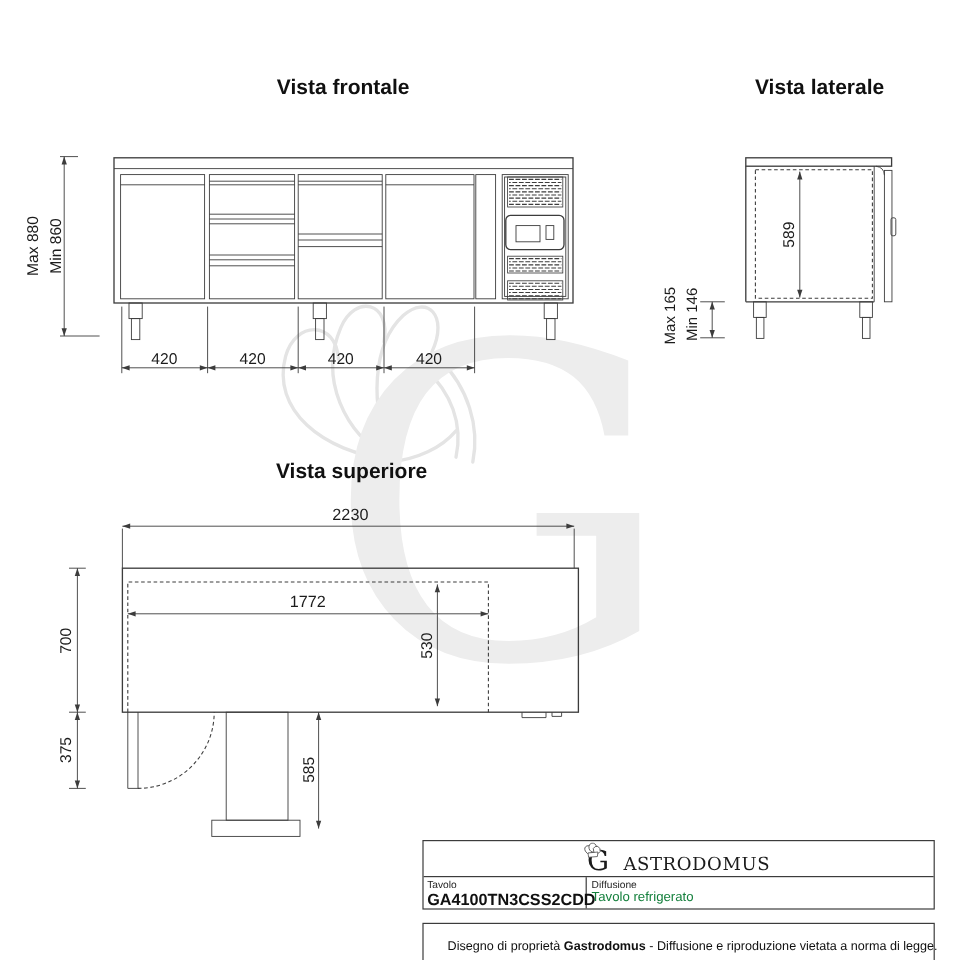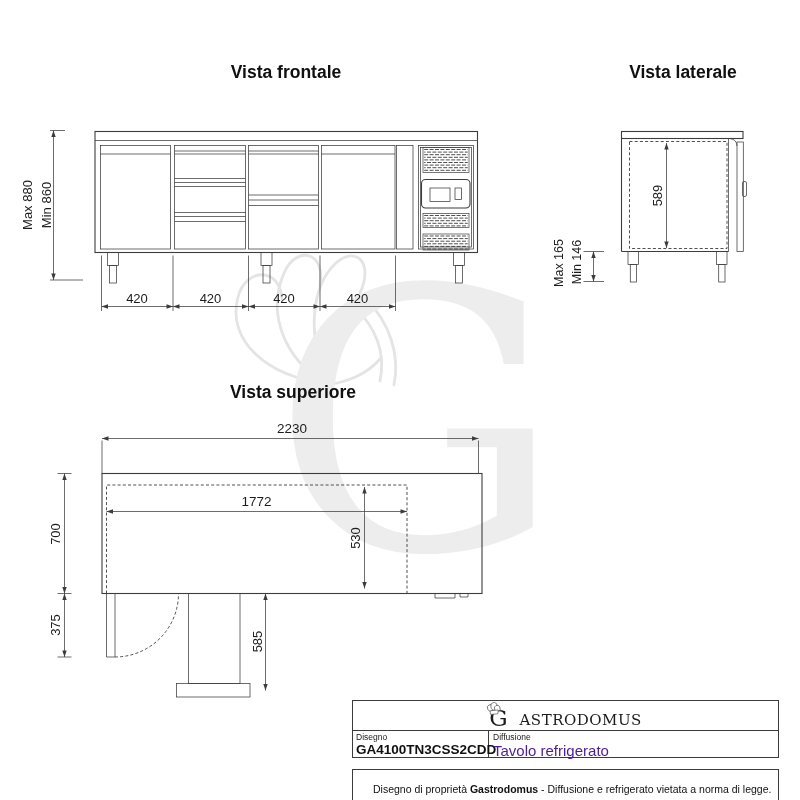--- a/index.html
+++ b/index.html
@@ -24,21 +24,21 @@
   .tb-logo-row{height:30px;border-bottom:1.2px solid #3c3c3c;display:flex;
                align-items:flex-end;justify-content:center;padding-bottom:2px;box-sizing:border-box;position:relative;}
   .logo-g{font-family:"DejaVu Serif",serif;font-size:23px;line-height:0.82;color:#1b1b1b;}
   .logo-rest{font-family:"DejaVu Serif",serif;font-size:15px;line-height:1;letter-spacing:0.5px;color:#1b1b1b;margin-left:12px;}
   .hat-ico{position:absolute;left:133px;top:1px;}
   .tb-fields{display:flex;height:26px;}
   .tb-code{width:136px;border-right:1.2px solid #3c3c3c;padding:1px 0 0 3px;box-sizing:border-box;}
   .tb-desc{flex:1;padding:1px 0 0 4px;}
   .tb-label{font-size:8.5px;color:#222;}
   .tb-code-value{font-size:13.5px;font-weight:bold;color:#101010;white-space:nowrap;}
-  .tb-desc-value{font-size:15px;color:#4c1d95;}
+  .tb-desc-value{font-size:11px;color:#15803d;}
   .tb-strip{position:absolute;left:352px;top:769px;width:427px;height:40px;
             border:1.2px solid #3c3c3c;background:#fff;box-sizing:border-box;
             font-size:10.5px;color:#101010;display:flex;align-items:center;padding-left:20px;white-space:pre;}
   .tb-strip b{font-weight:bold;text-align:right;}
 </style>
 </head>
 <body>
 
 <svg class="wm-hat" width="200" height="180" viewBox="0 0 200 180">
   <g stroke="#e4e4e4" stroke-width="2.8" fill="none" stroke-linecap="round">
@@ -248,22 +248,22 @@
         <ellipse cx="8" cy="4.3" rx="3.2" ry="3.8" transform="rotate(-12 8 4.3)"></ellipse>
         <ellipse cx="11.3" cy="6.3" rx="2.8" ry="3.1" transform="rotate(-25 11.3 6.3)"></ellipse>
         <path d="M4,8.8 L12.3,8 L11.8,11.8 L4.5,12.4 Z"></path>
       </g>
     </svg>
     <span class="logo-g">G</span>
       <span class="logo-rest">ASTRODOMUS</span>
   </div>
   <div class="tb-fields">
     <div class="tb-code">
-      <div class="tb-label">Disegno</div>
+      <div class="tb-label">Tavolo</div>
       <div class="tb-code-value">GA4100TN3CSS2CDD</div>
     </div>
     <div class="tb-desc">
       <div class="tb-label">Diffusione</div>
       <div class="tb-desc-value">Tavolo refrigerato</div>
     </div>
   </div>
 </div>
-<div class="tb-strip"><span>Disegno di proprietà </span><b>Gastrodomus</b><span> - Diffusione e refrigerato vietata a norma di legge.</span></div>
+<div class="tb-strip"><span>Disegno di proprietà </span><b>Gastrodomus</b><span> - Diffusione e riproduzione vietata a norma di legge.</span></div>
 
 </body></html>

